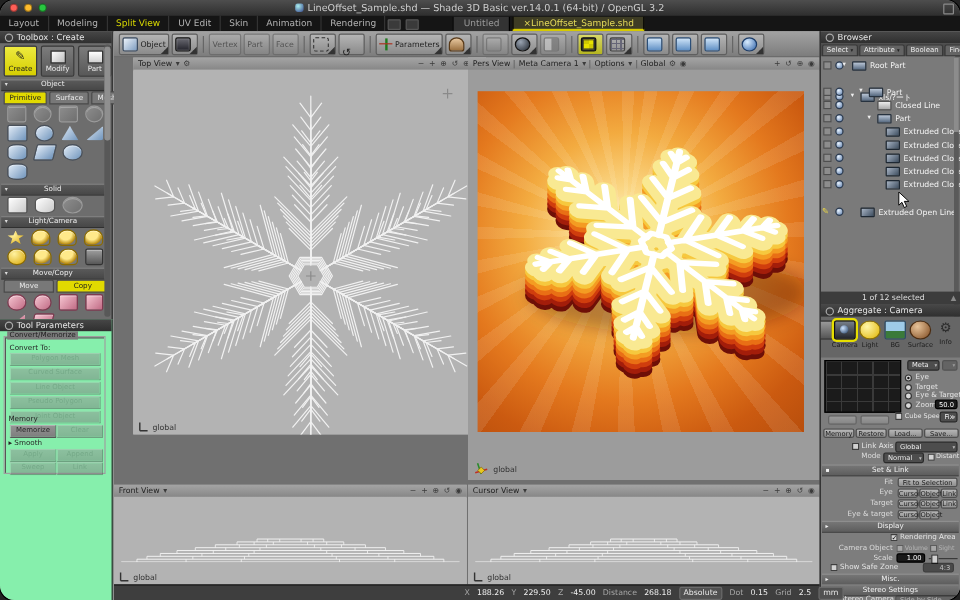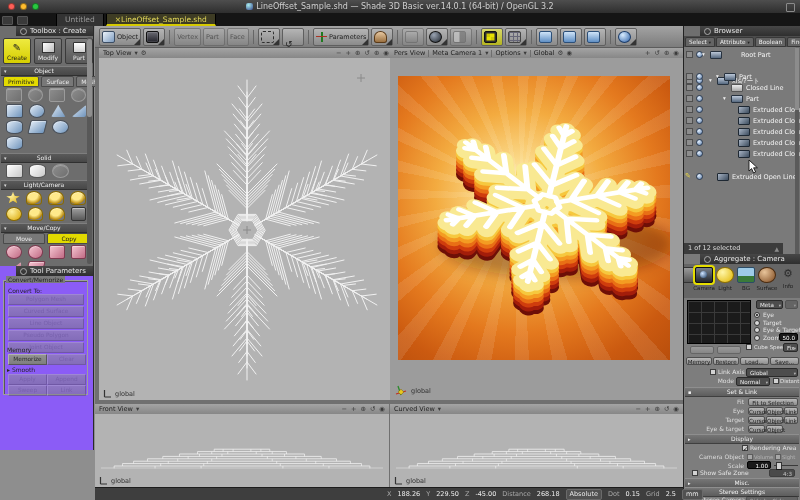--- a/index.html
+++ b/index.html
@@ -1,17 +1,17 @@
 <!DOCTYPE html>
 <html><head>
 <meta charset="utf-8">
 <style>
   html,body{margin:0;padding:0;background:#222;}
   #app{position:relative;width:800px;height:500px;overflow:hidden;background:#8e8e8e;
-       font-family:"DejaVu Sans","Liberation Sans",sans-serif;outline:1px solid #000;}
+       font-family:"DejaVu Sans","Liberation Sans",sans-serif;outline:1px solid #000;border-radius:12px;}
   
   #titlebar{position:absolute;left:0;top:0;width:800px;height:13px;
     background:linear-gradient(#4e4e4e,#2e2e2e);border-bottom:1px solid #111;}
   .tl{position:absolute;top:3px;width:7px;height:7px;border-radius:50%;border:1px solid rgba(0,0,0,.4);box-sizing:border-box;}
   .tl.red{left:8px;background:#ff5f57}.tl.yel{left:20px;background:#febc2e}.tl.grn{left:32px;background:#28c840}
   .wtitle{position:absolute;left:0;right:0;top:0;height:13px;text-align:center;font-size:8px;line-height:13px;color:#cfcfcf;white-space:nowrap;}
   .doc-ico{display:inline-block;width:7px;height:7px;margin-right:3px;border-radius:2px;vertical-align:-1px;
     background:radial-gradient(circle at 35% 30%,#aee,#348);}
   .fsbox{position:absolute;right:5px;top:3px;width:7px;height:7px;border:1px solid #8a8a8a;border-radius:1px;}
   
@@ -50,21 +50,21 @@
   .ti-quad{background:#2e2e2e;border:1px solid #111;position:relative;}
   .ti-quad::before{content:"";position:absolute;inset:1px;background:
     linear-gradient(#e6e000,#e6e000);box-shadow:inset 0 0 0 0.5px #2e2e2e;
     background:conic-gradient(#e8e200 0 25%,#cfc900 0 50%,#e8e200 0 75%,#cfc900 0);}
   .ti-grid{background:linear-gradient(#e8e8e8,#bbb);border:1px solid #444;
     background-image:repeating-linear-gradient(90deg,#667 0 1px,transparent 1px 4px),repeating-linear-gradient(#667 0 1px,transparent 1px 4px);}
   .ti-winblue{background:linear-gradient(#cfe4f8,#5f8fc4);border:1px solid #2c4f78;}
   .ti-bluesphere{background:radial-gradient(circle at 35% 30%,#d8ecff,#2f62a8);border:1px solid #1c3c68;border-radius:50%;}
   
   #toolbox{position:absolute;left:0;top:26px;width:94px;height:240px;background:#6d6d6d;border-right:1px solid #2a2a2a;box-sizing:border-box;}
-  .phead{height:10px;background:linear-gradient(#474747,#2f2f2f);color:#e6e6e6;font-size:7px;line-height:10px;padding-left:4px;display:flex;gap:3px;align-items:center;margin-left:16px;}
+  .phead{height:10px;background:linear-gradient(#474747,#2f2f2f);color:#e6e6e6;font-size:7px;line-height:10px;padding-left:4px;display:flex;gap:3px;align-items:center;}
   .phico{width:5px;height:5px;border:1px solid #aaa;border-radius:50%;}
   .tbx-modes{position:absolute;top:12px;left:3px;display:flex;gap:3px;}
   .mode{width:26px;height:24px;background:linear-gradient(#7c7c7c,#585858);border:1px solid #3a3a3a;border-radius:2px;
     display:flex;flex-direction:column;align-items:center;justify-content:center;}
   .mode.on{background:linear-gradient(#eeea40,#d6ce00);}
   .mico{width:13px;height:11px;}
   .mico.pencil{background:none;}
   .mico.pencil::before{content:"✎";font-size:10px;color:#1e1e1e;line-height:11px;display:block;text-align:center;}
   .mico.cubew{background:linear-gradient(135deg,#fff,#bcbcbc);border:1px solid #333;box-sizing:border-box;}
   .mico.sheet{background:linear-gradient(#fff,#d0d0d0);border:1px solid #333;box-sizing:border-box;border-radius:1px;}
@@ -88,21 +88,21 @@
   .ball{border-radius:50%;}
   .cyl{border-radius:45%/30%;}
   .cone{clip-path:polygon(50% 0,100% 100%,0 100%);border:none;}
   .wedge{clip-path:polygon(0 100%,100% 100%,100% 0);border:none;}
   .slant{transform:skewX(-14deg);}
   .spot{border-radius:50% 50% 25% 25%;background:radial-gradient(circle at 40% 25%,#ffe98a 40%,#b88a10 70%,#777 75%);}
   .star{clip-path:polygon(50% 0,63% 33%,98% 35%,70% 57%,80% 94%,50% 72%,20% 94%,30% 57%,2% 35%,37% 33%);border:none;}
   .vscroll{position:absolute;right:1px;top:11px;bottom:2px;width:5px;background:#585858;border-radius:2px;}
   .vthumb{position:absolute;left:0;top:2px;width:5px;height:78px;background:#8f8f8f;border-radius:2px;}
   
-  #toolparams{position:absolute;left:0;top:266px;width:94px;height:184px;background:#8b5cf6;border-right:1px solid #2a2a2a;box-sizing:border-box;}
+  #toolparams{position:absolute;left:0;top:266px;width:94px;height:234px;background:#86efac;border-right:1px solid #2a2a2a;box-sizing:border-box;}
   .grpbox{position:absolute;left:3px;top:14px;width:85px;height:115px;border:1px solid #9e9e9e;box-shadow:inset 1px 1px 0 #565656;box-sizing:border-box;}
   .grplbl{position:absolute;left:6px;top:10px;font-size:6px;color:#222;background:#7b7b7b;padding:0 2px;}
   .plbl{position:absolute;font-size:6px;color:#262626;}
   #convert-buttons{position:absolute;left:8px;top:28px;width:76px;}
   .pbtn{height:9px;margin-bottom:1px;background:linear-gradient(#929292,#7e7e7e);border:1px solid;border-color:#b2b2b2 #565656 #565656 #b2b2b2;
     font-size:5.8px;line-height:9px;text-align:center;color:#2a2a2a;border-radius:1px;}
   .pbtn.dis{color:#656565;}
   .pbtn.abs{position:absolute;margin:0;}
   
   #views{position:absolute;left:95px;top:48px;width:588px;height:439px;background:#707070;}
@@ -131,21 +131,21 @@
   .tsph{position:absolute;left:12px;top:2px;width:7px;height:7px;border-radius:50%;
     background:radial-gradient(circle at 35% 30%,#e6f2ff,#5c7ca8);border:1px solid #2c3c52;box-sizing:border-box;}
   .texp{position:absolute;top:2px;font-size:5.5px;color:#f0f0f0;}
   .tic{position:absolute;top:2px;width:12px;height:8px;border-radius:1px;}
   .tic-part{background:linear-gradient(#bcc8d8,#55687f);border:1px solid #27323f;box-sizing:border-box;}
   .tic-line{background:linear-gradient(#ececec,#a8a8a8);border:1px solid #555;box-sizing:border-box;}
   .tic-solid{background:linear-gradient(135deg,#a8b4c4,#3c4c5e);border:1px solid #1e2833;box-sizing:border-box;}
   .tlb{position:absolute;top:1.5px;font-size:6.5px;color:#f4f4f4;white-space:nowrap;}
   .bscroll{position:absolute;right:1px;top:22px;width:4px;height:220px;background:#5a5a5a;}
   .bthumb{position:absolute;left:0;top:0;width:4px;height:62px;background:#8c8c8c;}
-  #selbar{position:absolute;left:0;top:217px;width:99px;height:11px;background:#3c3c3c;color:#dedede;font-size:6.5px;line-height:11px;padding-left:4px;box-sizing:border-box;}
+  #selbar{position:absolute;left:0;top:217px;width:117px;height:11px;background:#3c3c3c;color:#dedede;font-size:6.5px;line-height:11px;padding-left:4px;box-sizing:border-box;text-align:center;}
   #selbar .up{position:absolute;right:4px;top:0;color:#8a8a8a;font-size:6px;}
   #agghead{position:absolute;left:0;top:228px;width:117px;}
   #aggregate-tabs{position:absolute;left:0;top:238px;width:117px;height:34px;background:#666;display:flex;gap:1px;padding-left:10px;box-sizing:border-box;}
   .agpartial{position:absolute;left:-5px;top:3px;width:13px;height:14px;background:linear-gradient(#9a9a9a,#555);border:1px solid #333;}
   .agtab{width:20px;display:flex;flex-direction:column;align-items:center;padding-top:3px;}
   .agico{width:16px;height:14px;border-radius:2px;}
   .agtab.on .agico{box-shadow:0 0 0 2px #e6de00;}
   .ag-camera{background:linear-gradient(#777f8a,#23262c);border:1px solid #111;position:relative;}
   .ag-camera::after{content:"";position:absolute;left:4px;top:3px;width:7px;height:7px;border-radius:50%;
     background:radial-gradient(circle at 35% 35%,#cfe4ff,#1c3a5e);}
@@ -192,20 +192,29 @@
 
   <div id="titlebar">
     <span class="tl red"></span>
     <span class="tl yel"></span>
     <span class="tl grn"></span>
     <div class="wtitle"><span class="doc-ico"></span><span>LineOffset_Sample.shd — Shade 3D Basic ver.14.0.1 (64-bit) / OpenGL 3.2</span></div>
     <span class="fsbox"></span>
   </div>
 
   <div id="tabrow">
+    <div style="display:flex">
+        <div class="wtab">Layout</div>
+        <div class="wtab">Modeling</div>
+        <div class="wtab on">Split View</div>
+        <div class="wtab">UV Edit</div>
+        <div class="wtab">Skin</div>
+        <div class="wtab">Animation</div>
+        <div class="wtab">Rendering</div>
+      </div>
     <span class="wsmini"></span>
     <span class="wsmini"></span>
     <div class="doctab">Untitled</div>
     <div class="doctab on">×LineOffset_Sample.shd</div>
   </div>
 
   <div id="toolbar">
       <div class="tbtn corner">
         <div class="tico ti-cube"></div>
         <span class="tlab">Object</span>
@@ -383,21 +392,21 @@
     <div class="pbtn abs dis" style="left:47px;top:88px;width:37px">Clear</div>
     <div class="plbl" style="left:7px;top:100px"><span>▸</span> <span>Smooth</span></div>
     <div class="pbtn abs dis" style="left:8px;top:108px;width:37px">Apply</div>
     <div class="pbtn abs dis" style="left:47px;top:108px;width:37px">Append</div>
     <div class="pbtn abs dis" style="left:8px;top:119px;width:37px">Sweep</div>
     <div class="pbtn abs dis" style="left:47px;top:119px;width:37px">Link</div>
   </div>
 
   <div id="views">
 
-    <div class="vp" style="left:4px;top:0;width:294px;height:352px">
+    <div class="vp" style="left:16px;top:0;width:294px;height:314px">
       <div class="vphead">
         <span>Top View</span>
         <span class="hicon">▾</span>
         <span class="hicon">⚙</span>
         <span class="vpctl">
           <span class="hicon">−</span>
           <span class="hicon">+</span>
           <span class="hicon">⊕</span>
           <span class="hicon">↺</span>
           <span class="hicon">⊕</span>
@@ -693,21 +702,21 @@
       <div class="axis">
         <svg width="9" height="9">
             <path d="M1.5,8 L1.5,1 M1.5,8 L8,8" stroke="#333" stroke-width="1.2" fill="none"></path>
           </svg>
         <span>global</span>
       </div>
     </div>
 
     <div class="vp" style="left:295px;top:356px;width:293px;height:83px">
       <div class="vphead">
-        <span>Curved View</span>
+        <span>Cursor View</span>
         <span class="hicon">▾</span>
         <span class="vpctl">
           <span class="hicon">−</span>
           <span class="hicon">+</span>
           <span class="hicon">⊕</span>
           <span class="hicon">↺</span>
           <span class="hicon">◉</span>
         </span>
       </div>
       <div class="vpbody">
@@ -791,21 +800,21 @@
       <div class="btab"><span>Boolean</span></div>
       <div class="btab"><span>Find</span></div>
 
     </div>
     <div id="browser-tree">
         <div class="trow" style="top: 2px;">
           <div class="tvis"></div>
           <div class="tsph"></div>
           <div class="texp" style="left: 18px;">▾</div>
           <div class="tic tic-part" style="left: 26px;"></div>
-          <div class="tlb" style="left: 41px; margin-left: 16px;">Root Part</div>
+          <div class="tlb" style="left: 41px;">Root Part</div>
         </div>
         <div class="trow" style="top: 28px; text-align: right;">
           <div class="tvis"></div>
           <div class="tsph"></div>
           <div class="texp" style="left: 25px;">▾</div>
           <div class="tic tic-part" style="left: 33px;"></div>
           <div class="tlb" style="left: 48px;">xls/?ート</div>
         </div>
         <div class="trow" style="top: 24px;">
           <div class="tvis"></div>

